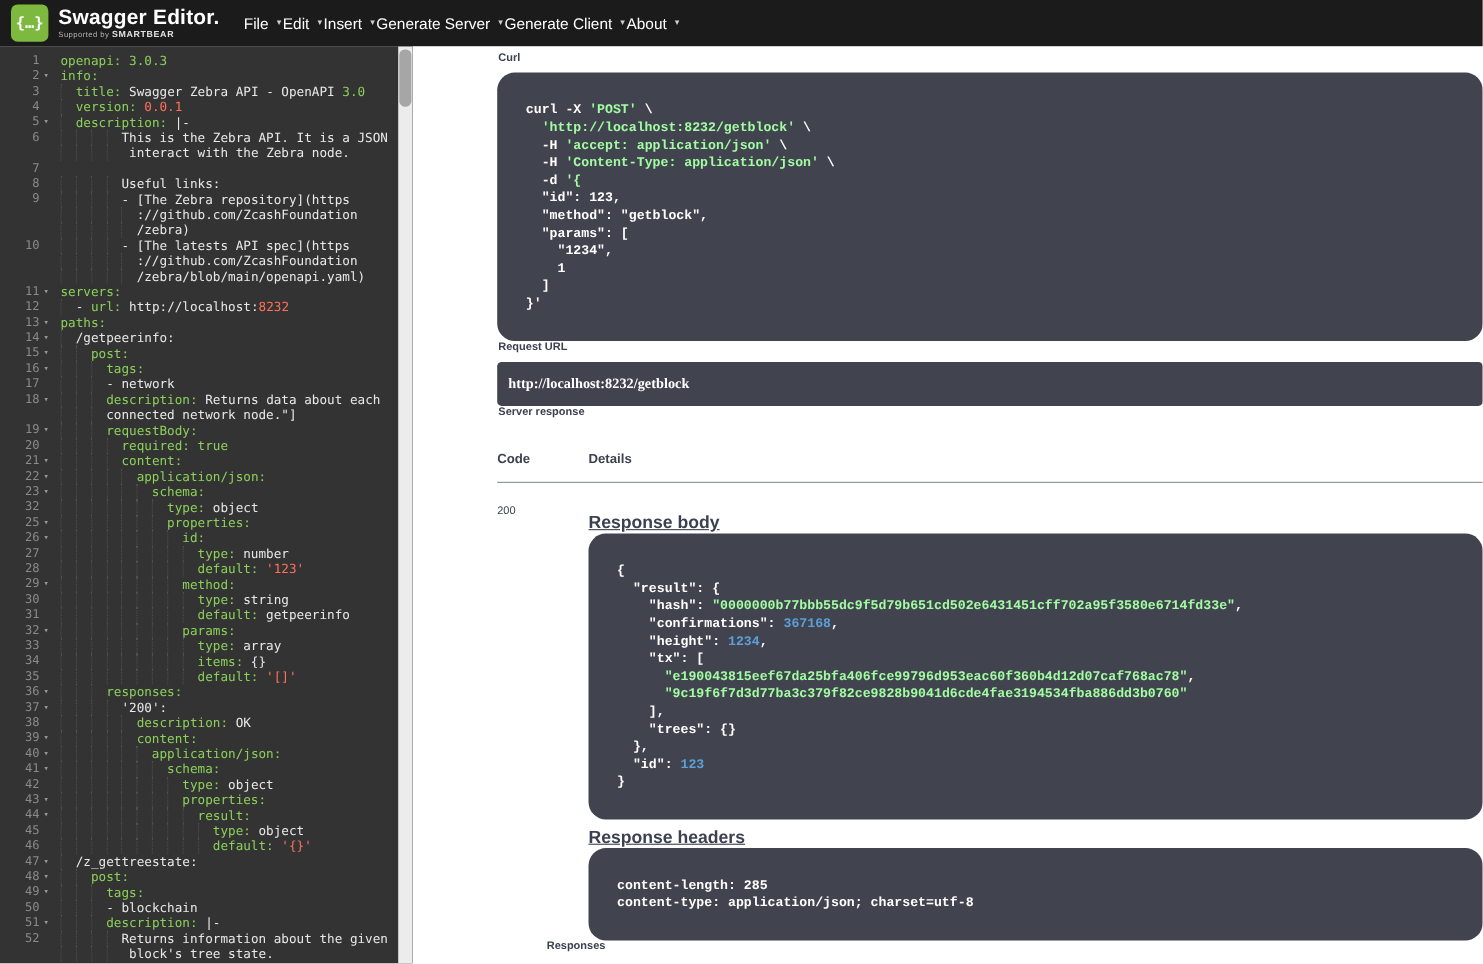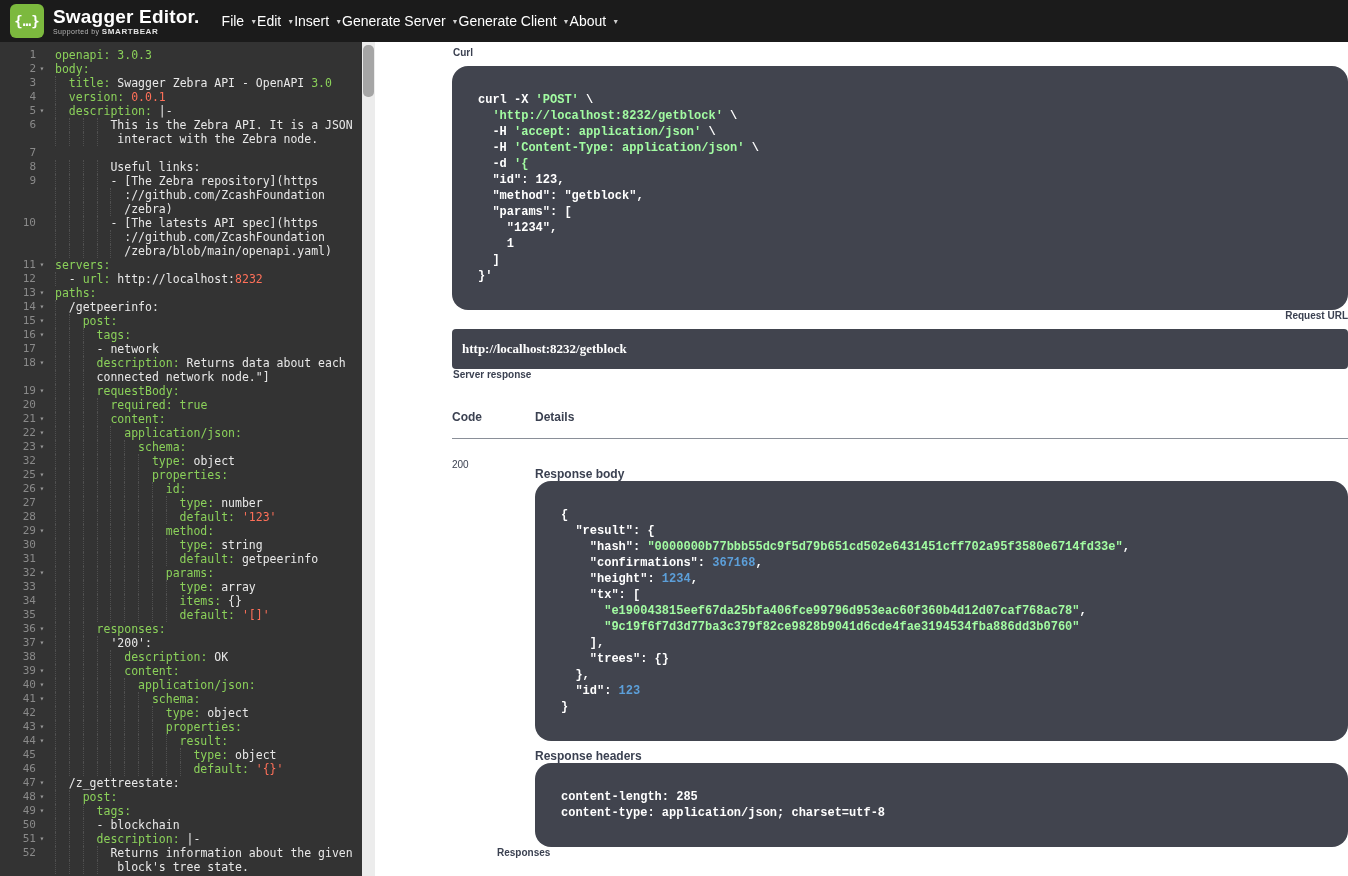--- a/index.html
+++ b/index.html
@@ -42,37 +42,37 @@
   .ed-line{padding-left:7px;white-space:pre;}
   .ig{display:inline-block;width:2ch;height:14px;border-left:1px dotted var(--guide);vertical-align:top;}
   .tk-k{color:var(--yaml-key);}
   .tk-g{color:var(--yaml-key);}
   .tk-w{color:var(--yaml-plain);}
   .tk-o{color:var(--yaml-string);}
   .ed-scrollbar{position:absolute;right:0;top:0;bottom:0;width:13px;background:var(--scroll-track);}
   .ed-thumb{position:absolute;top:3px;left:1px;width:11px;height:52px;border-radius:5px;background:var(--scroll-thumb);}
 
   
-  .docs-pane h4{font-size:10px;font-weight:700;color:var(--heading);margin:0 0 8px 1px;} .mt10{margin-top:10px;} .mt14{margin-top:14px;text-align:right;} .mt16{margin-top:16px;}
+  .docs-pane h4{font-size:10px;font-weight:700;color:var(--heading);margin:0 0 8px 1px;} .mt10{margin-top:10px;} .mt14{margin-top:14px;} .mt16{margin-top:16px;}
   .mt18{margin-top:18px;} .mt20{margin-top:20px;padding-left:44px;}
   .codeblock{background:var(--code-bg);border-radius:16px;padding:26px;margin:0;overflow:hidden;
     font-family:Liberation Mono, monospace;font-size:12px;line-height:16px;font-weight:600;color:#fff;}
   .c-line{white-space:pre;}
   .tk-p{color:#ffffff;}
   .tk-s{color:var(--code-string);}
   .tk-n{color:var(--code-number);}
   .urlblock{background:var(--code-bg);border-radius:4px;padding:12px 10px;margin-top:8px;
     font-family:Liberation Serif, serif;font-size:13px;font-weight:600;color:#fff;white-space:pre;}
   .rt-head{display:flex;margin-top:16px;padding:14px 0;border-bottom:1px solid var(--table-border);
     font-size:12px;font-weight:700;color:var(--heading);}
   .rt-c1{width:83px;flex:none;}
   .rt-row{display:flex;}
   .rt-code{width:83px;flex:none;font-size:10px;color:var(--heading);padding-top:20px;}
   .rt-details{flex:1;padding-top:20px;}
-  .lbl{font-size:12px;font-weight:600;color:var(--heading);margin-top:8px;}
+  .lbl{font-size:16px;font-weight:600;color:var(--heading);margin-top:8px;text-decoration:underline;}
 </style>
 </head>
 <body>
 
 <div class="topbar">
   <div class="logo">
     <div class="logo-icon">
       <span>{…}</span>
     </div>
     <div class="logo-text">
@@ -108,21 +108,21 @@
         <span>About</span>
         <span class="caret">▼</span>
       </div>
     </nav>
 </div>
 
 <div class="main">
   <div class="editor-pane">
     <div class="ed-lines">
         <div class="ed-row"><span class="ed-gut">1</span><span class="ed-fold"></span><span class="ed-line"><span class="tk-k">openapi:</span><span class="tk-g"> 3.0.3</span></span></div>
-        <div class="ed-row"><span class="ed-gut">2</span><span class="ed-fold">▾</span><span class="ed-line"><span class="tk-k">body:</span></span></div>
+        <div class="ed-row"><span class="ed-gut">2</span><span class="ed-fold">▾</span><span class="ed-line"><span class="tk-k">info:</span></span></div>
         <div class="ed-row"><span class="ed-gut">3</span><span class="ed-fold"></span><span class="ed-line"><span class="ig"></span><span class="tk-k">title:</span><span class="tk-w"> Swagger Zebra API - OpenAPI</span><span class="tk-g"> 3.0</span></span></div>
         <div class="ed-row"><span class="ed-gut">4</span><span class="ed-fold"></span><span class="ed-line"><span class="ig"></span><span class="tk-k">version:</span><span class="tk-o"> 0.0.1</span></span></div>
         <div class="ed-row"><span class="ed-gut">5</span><span class="ed-fold">▾</span><span class="ed-line"><span class="ig"></span><span class="tk-k">description:</span><span class="tk-w"> |-</span></span></div>
         <div class="ed-row"><span class="ed-gut">6</span><span class="ed-fold"></span><span class="ed-line"><span class="ig"></span><span class="ig"></span><span class="ig"></span><span class="ig"></span><span class="tk-w">This is the Zebra API. It is a JSON</span></span></div>
         <div class="ed-row"><span class="ed-gut"></span><span class="ed-fold"></span><span class="ed-line"><span class="ig"></span><span class="ig"></span><span class="ig"></span><span class="ig"></span><span class="tk-w"> </span><span class="tk-w">interact with the Zebra node.</span></span></div>
         <div class="ed-row"><span class="ed-gut">7</span><span class="ed-fold"></span><span class="ed-line"></span></div>
         <div class="ed-row"><span class="ed-gut">8</span><span class="ed-fold"></span><span class="ed-line"><span class="ig"></span><span class="ig"></span><span class="ig"></span><span class="ig"></span><span class="tk-w">Useful links:</span></span></div>
         <div class="ed-row"><span class="ed-gut">9</span><span class="ed-fold"></span><span class="ed-line"><span class="ig"></span><span class="ig"></span><span class="ig"></span><span class="ig"></span><span class="tk-w">- [The Zebra repository](https</span></span></div>
         <div class="ed-row"><span class="ed-gut"></span><span class="ed-fold"></span><span class="ed-line"><span class="ig"></span><span class="ig"></span><span class="ig"></span><span class="ig"></span><span class="ig"></span><span class="tk-w">://github.com/ZcashFoundation</span></span></div>
         <div class="ed-row"><span class="ed-gut"></span><span class="ed-fold"></span><span class="ed-line"><span class="ig"></span><span class="ig"></span><span class="ig"></span><span class="ig"></span><span class="ig"></span><span class="tk-w">/zebra)</span></span></div>

